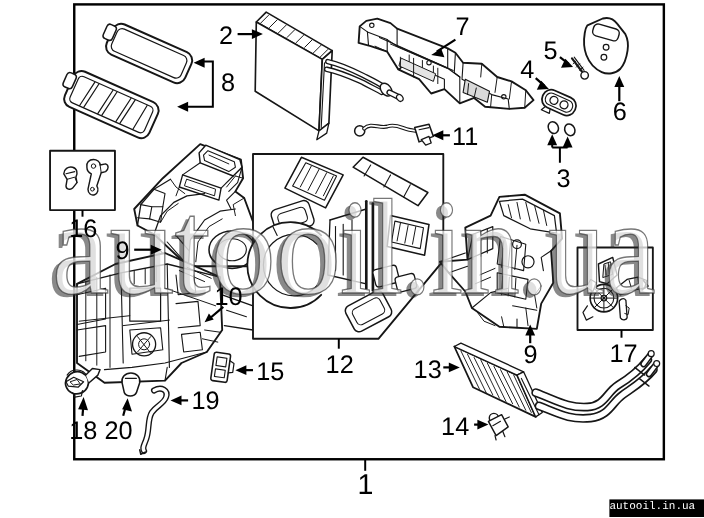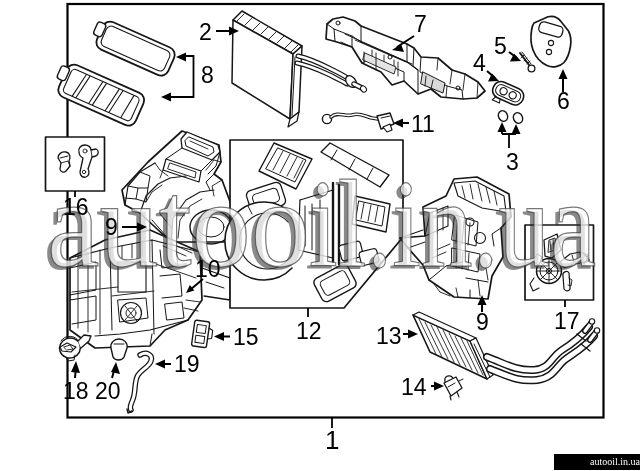--- a/index.html
+++ b/index.html
@@ -486,14 +486,14 @@
     <text x="554" y="329">17</text>
     <text x="376" y="344">13</text>
     <text x="401" y="395">14</text>
     <text x="63" y="399">18</text>
     <text x="95" y="399">20</text>
     <text x="174" y="372">19</text>
     <text x="325" y="449" font-size="26">1</text>
   </g>
 </svg>
 
-<div style="position:absolute;left:554px;top:454px;width:86px;height:16px;background:#000;color:#fff;font-family:Liberation Serif, serif;font-size:10px;line-height:16px;text-align:right;">autooil.in.ua</div>
+<div style="position:absolute;left:554px;top:454px;width:86px;height:16px;background:#000;color:#fff;font-family:Liberation Mono, monospace;font-size:10px;line-height:16px;text-align:left;">autooil.in.ua</div>
 </div>
 
 </body></html>

